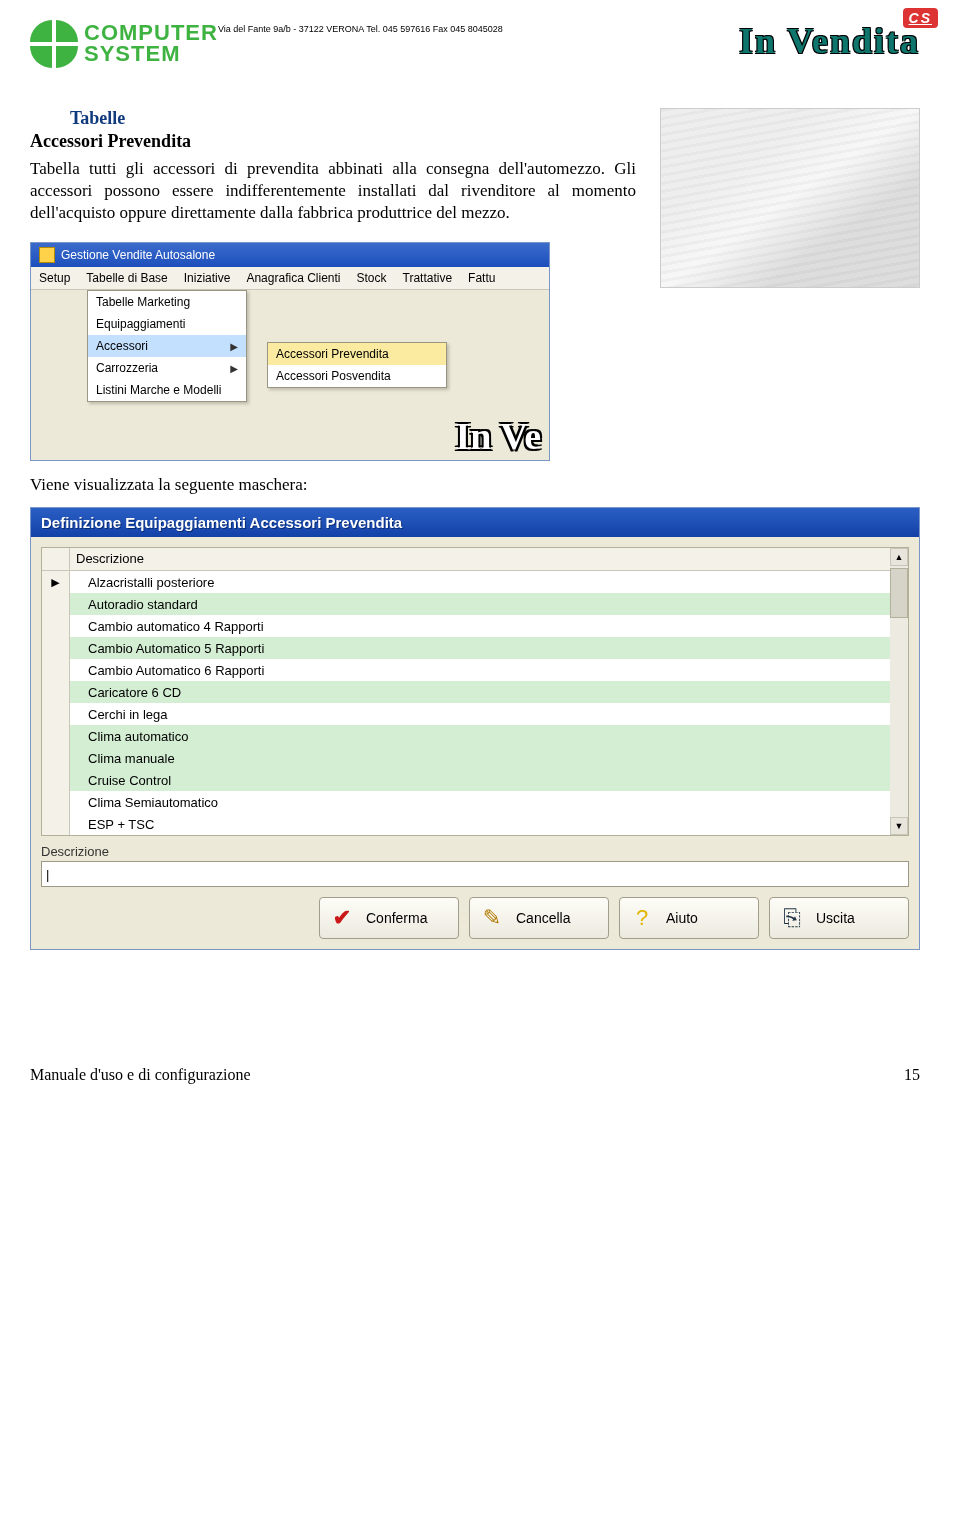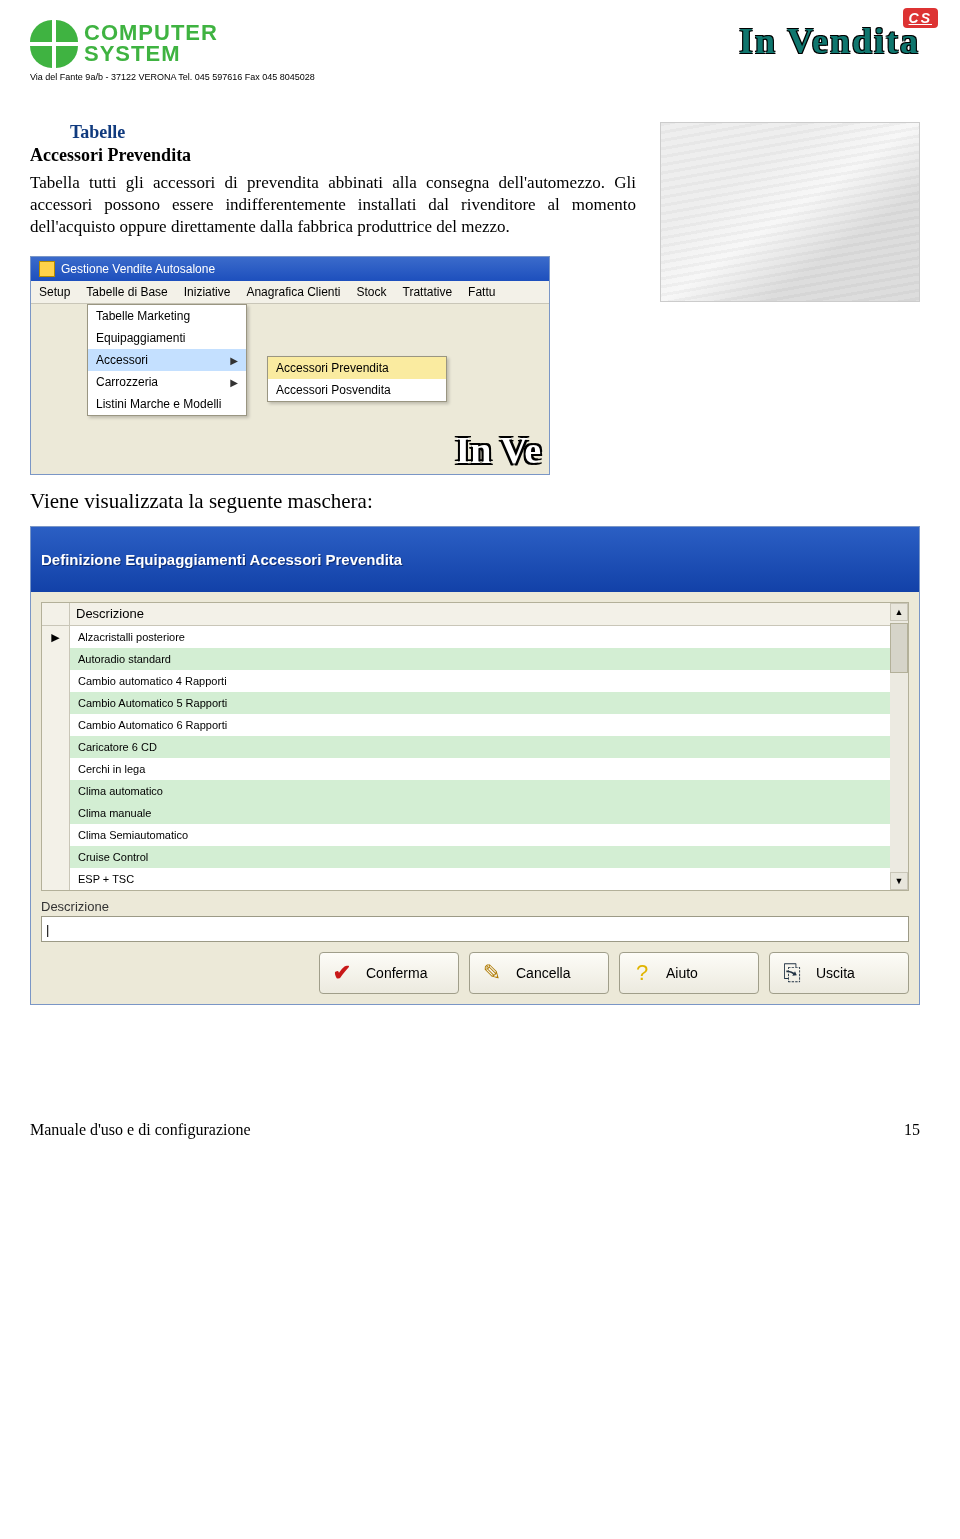--- a/index.html
+++ b/index.html
@@ -17,21 +17,21 @@
   }
   
   .header-row {
     display: flex;
     justify-content: space-between;
     align-items: flex-start;
     margin-bottom: 40px;
   }
   .logo-left {
     display: flex;
-    flex-direction: column;
+    flex-direction: row;
   }
   .logo-cs {
     display: flex;
     align-items: center;
     gap: 6px;
   }
   .logo-circle {
     width: 48px;
     height: 48px;
     position: relative;
@@ -205,36 +205,36 @@
     bottom: 2px;
     right: 8px;
     font-family: Georgia, serif;
     font-size: 38px;
     font-weight: bold;
     color: #fff;
     text-shadow: -2px -2px 0 #000, 2px -2px 0 #000, -2px 2px 0 #000, 2px 2px 0 #000;
   }
   .caption {
     margin-top: 14px;
-    font-size: 21px;
+    font-size: 17px;
   }
   
   .form-shot {
     margin-top: 12px;
     border: 1px solid #7a96c6;
     font-family: Tahoma, Arial, sans-serif;
     font-size: 13px;
     width: 100%;
   }
   .form-title {
     background: linear-gradient(#2b5fc4, #1241a8);
     color: #fff;
     font-weight: bold;
     font-size: 15px;
-    padding: 24px 10px;
+    padding: 6px 10px;
     text-shadow: 1px 1px 0 #0a2a70;
   }
   .form-inner {
     background: #ece9d8;
     padding: 10px;
   }
   .grid-wrap {
     display: flex;
     border: 1px solid #b3b099;
     background: #fff;
@@ -265,22 +265,22 @@
     height: 100%;
     background: #f3f1e8;
     border-right: 1px solid #c9c6b8;
     display: flex;
     align-items: center;
     justify-content: center;
     font-size: 11px;
   }
   .grid-row .rcell1 {
     flex: 1;
-    padding: 0 8px;
-    font-size: 11px;
+    padding: 0 18px;
+    font-size: 13px;
   }
   .grid-row.alt { background: #d3eed3; }
   .vscroll {
     width: 18px;
     background: #eceae1;
     display: flex;
     flex-direction: column;
   }
   .vscroll .btn {
     height: 18px;
@@ -460,27 +460,27 @@
                 <div class="rcell1">Cerchi in lega</div>
               </div>
               <div class="grid-row alt">
                 <div class="rcell0"></div>
                 <div class="rcell1">Clima automatico</div>
               </div>
               <div class="grid-row alt">
                 <div class="rcell0"></div>
                 <div class="rcell1">Clima manuale</div>
               </div>
+              <div class="grid-row alt">
+                <div class="rcell0"></div>
+                <div class="rcell1">Cruise Control</div>
+              </div>
               <div class="grid-row">
                 <div class="rcell0"></div>
                 <div class="rcell1">Clima Semiautomatico</div>
-              </div>
-              <div class="grid-row alt">
-                <div class="rcell0"></div>
-                <div class="rcell1">Cruise Control</div>
               </div>
               <div class="grid-row">
                 <div class="rcell0"></div>
                 <div class="rcell1">ESP + TSC</div>
               </div>
             </div>
         </div>
         <div class="vscroll">
           <div class="btn">▲</div>
           <div class="thumb"></div>

